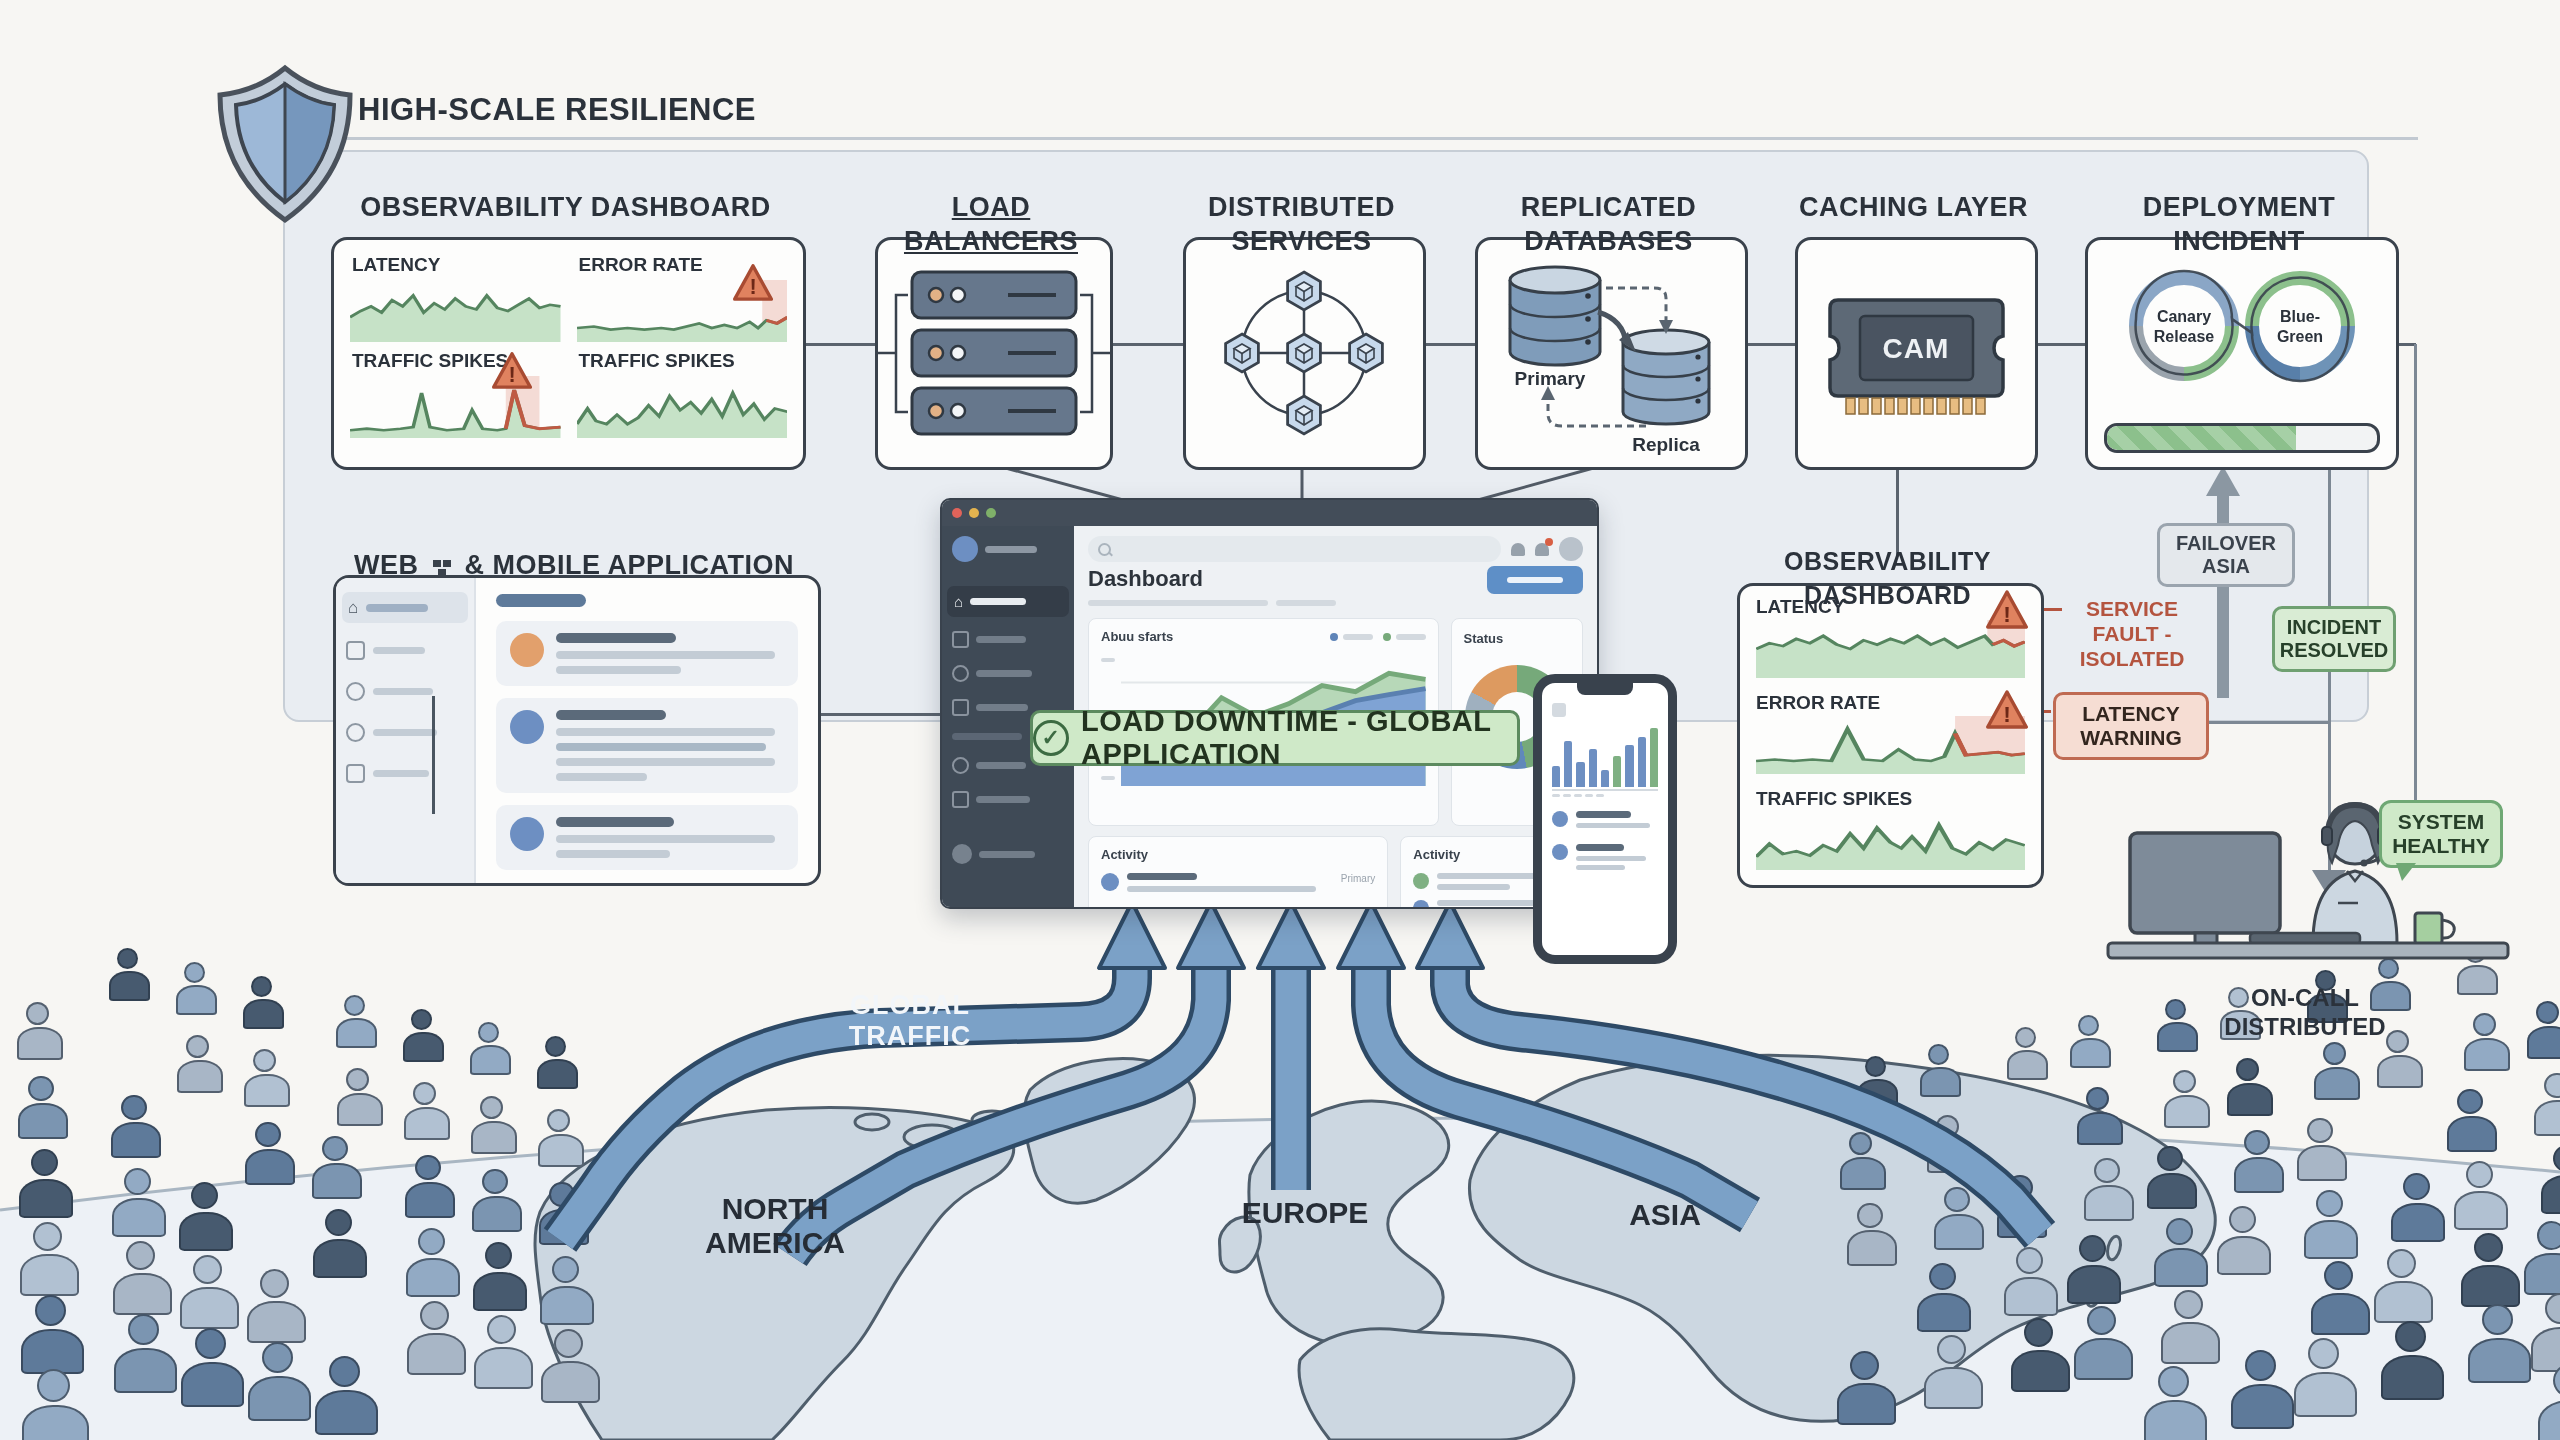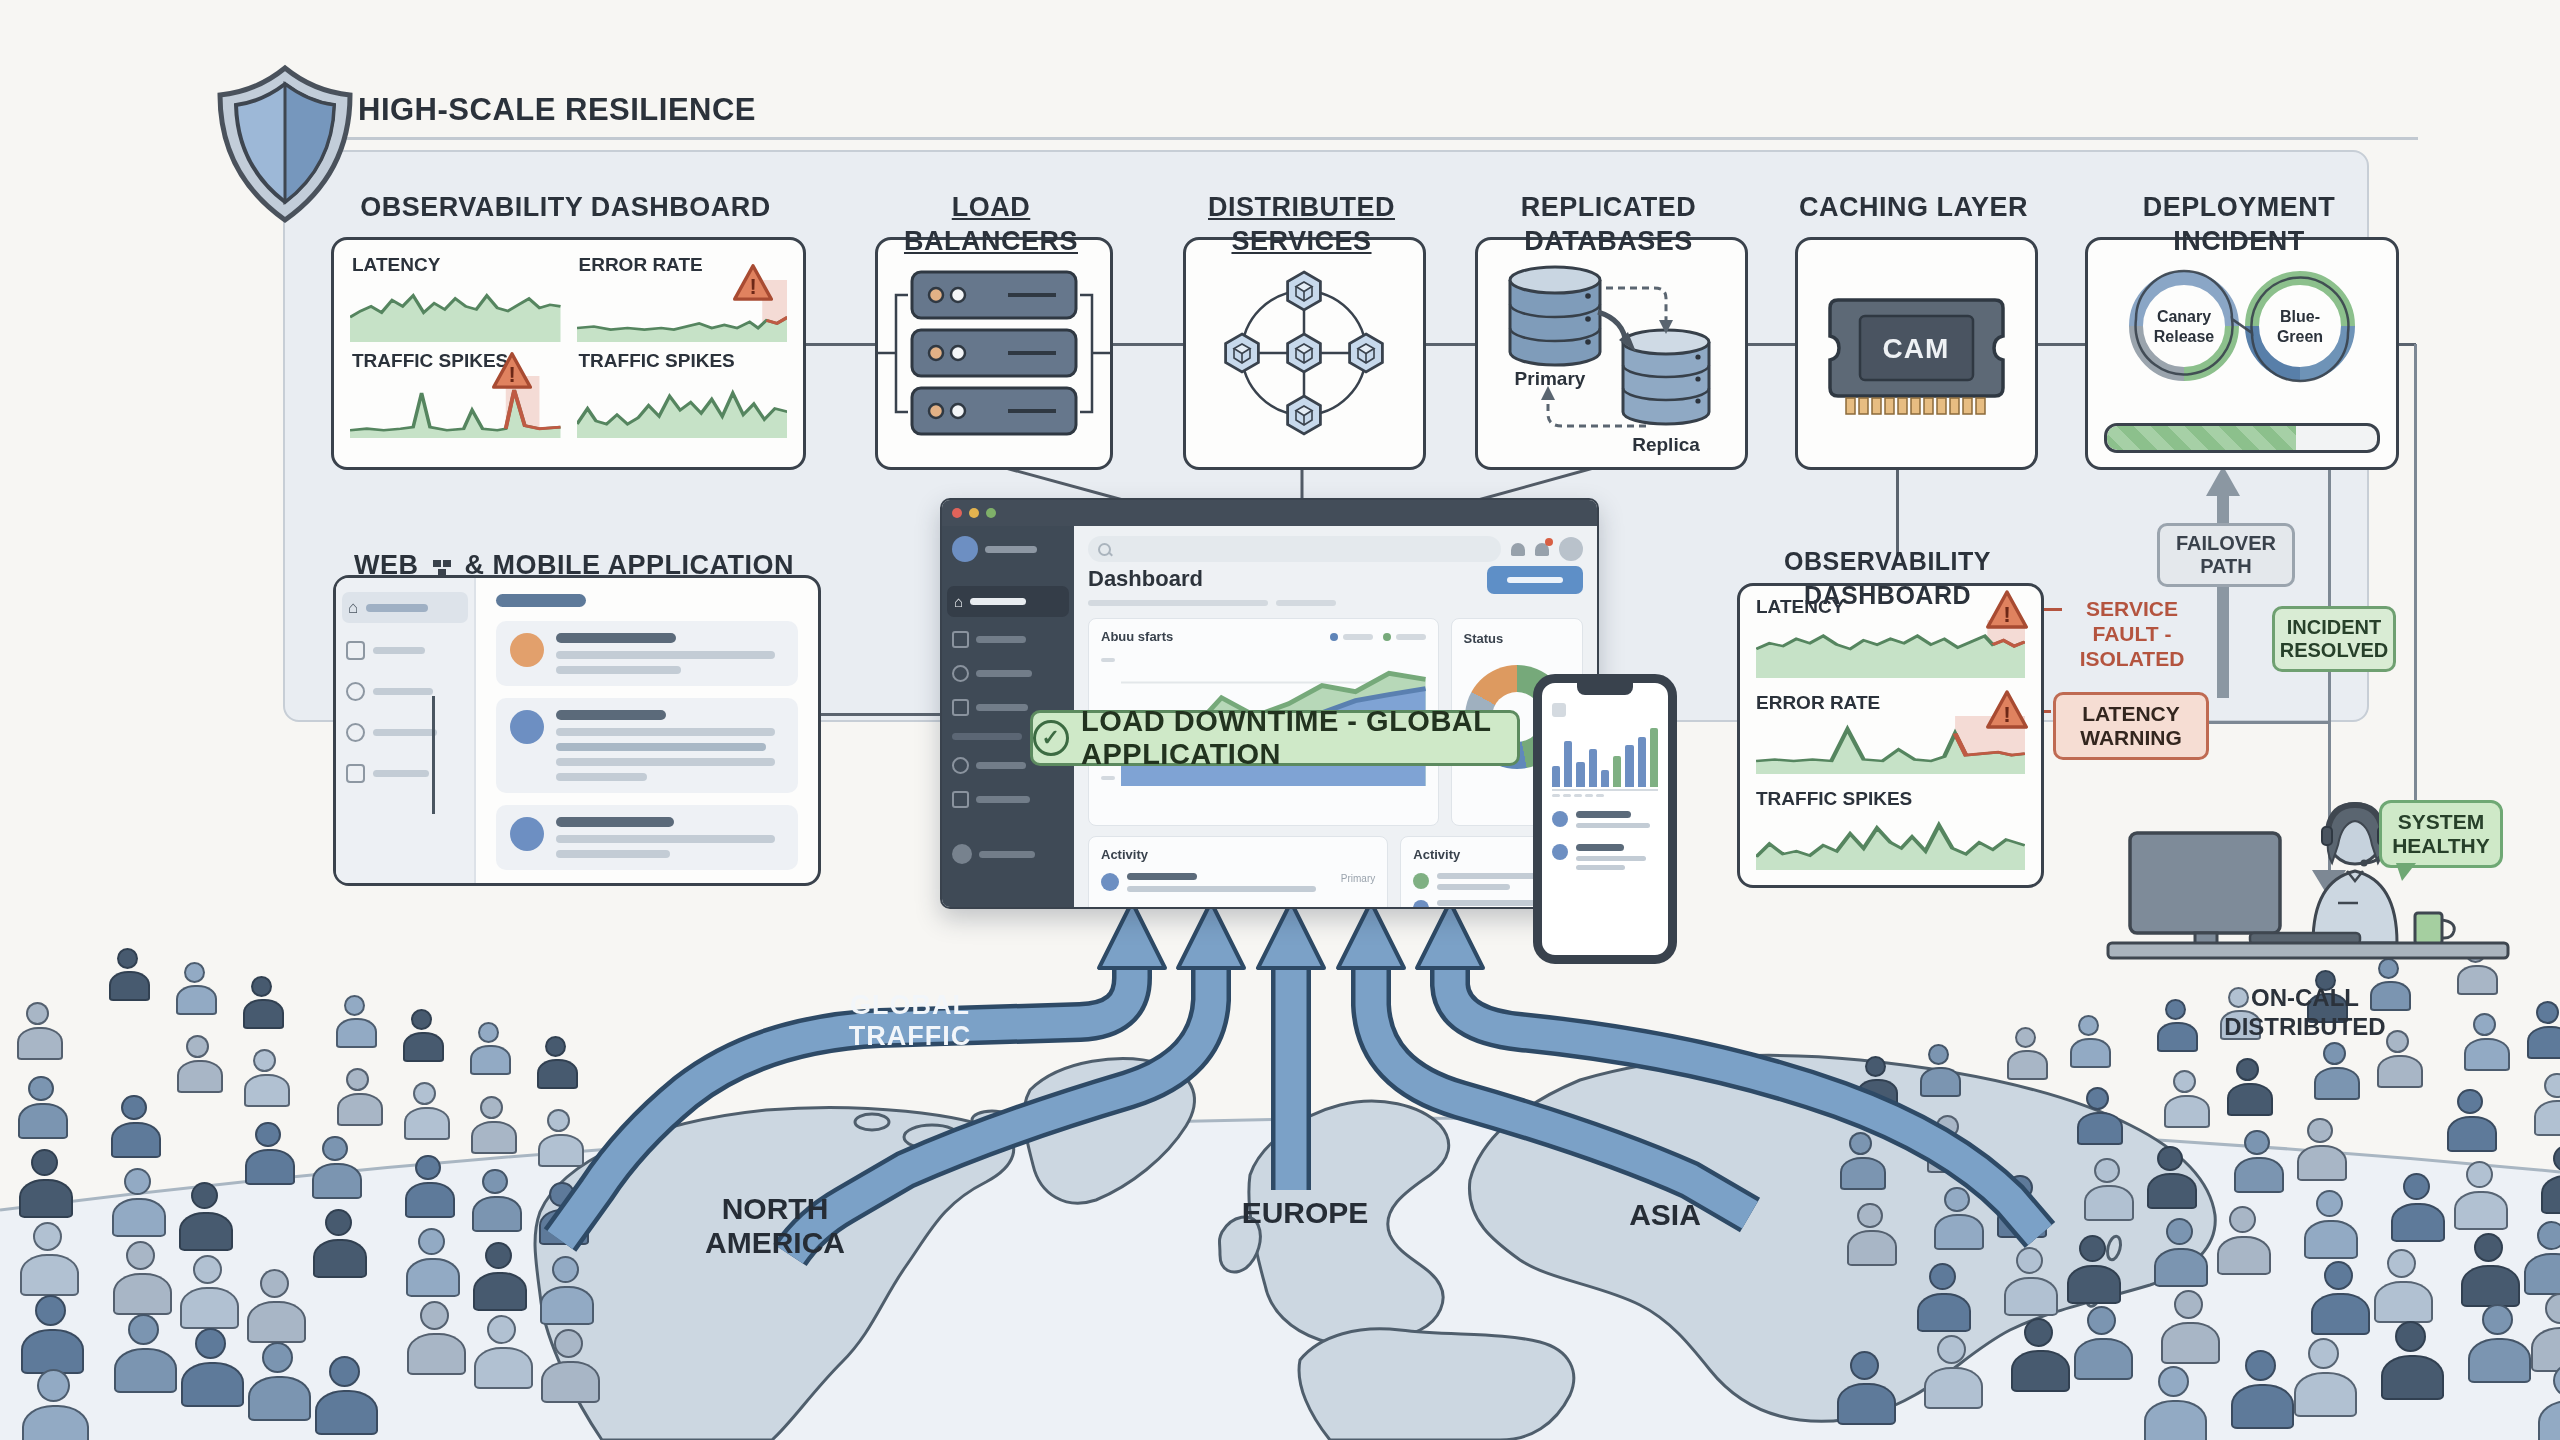--- a/index.html
+++ b/index.html
@@ -547,21 +547,21 @@
   <svg class="abs" style="left:900px;top:455px;z-index:4;" width="800" height="55">
     <g stroke="#525b66" stroke-width="3">
       <line x1="91" y1="9" x2="223" y2="45"></line>
       <line x1="402" y1="9" x2="402" y2="45"></line>
       <line x1="708" y1="9" x2="578" y2="45"></line>
     </g>
   </svg>
 
   <div class="sec-label" style="left:331px;top:190px;width:469px;">OBSERVABILITY DASHBOARD</div>
   <div class="sec-label" style="left:875px;top:190px;width:232px;text-decoration:underline;">LOAD BALANCERS</div>
-  <div class="sec-label" style="left:1183px;top:190px;width:237px;text-decoration:underline;">DISTRIBUTED SERVICES</div>
+  <div class="sec-label" style="left:1183px;top:190px;width:237px;">DISTRIBUTED SERVICES</div>
   <div class="sec-label" style="left:1455px;top:190px;width:307px;">REPLICATED DATABASES</div>
   <div class="sec-label" style="left:1795px;top:190px;width:237px;">CACHING LAYER</div>
   <div class="sec-label" style="left:2085px;top:190px;width:308px;">DEPLOYMENT INCIDENT</div>
 
   <div class="node-box" style="left:331px;top:237px;width:469px;height:227px;">
     <div class="obs-grid">
       <div class="mini">
           <div class="mini-label">LATENCY</div>
         <svg class="spark" viewBox="0 0 100 40" preserveAspectRatio="none">
             <polygon points="0,40 0,24 5,20 10,17 15,21 20,13 25,17 30,10 35,21 40,15 45,19 50,12 55,17 60,19 65,10 70,18 75,20 80,16 85,12 90,18 95,16 100,17 100,40" fill="#c6e2c7"></polygon>
@@ -1015,21 +1015,21 @@
   <div id="co-service" class="callout pre" style="left:2062px;top:596px;">SERVICE
 FAULT -
 ISOLATED</div>
   <div id="co-latency" class="callout co-box pre">LATENCY
 WARNING</div>
   <div class="hline" style="left:2203px;top:721px;width:127px;background:#7d8894;"></div>
 
   <div class="fat-shaft" style="left:2217px;top:494px;height:204px;"></div>
   <div class="arrow-up-head" style="left:2206px;top:466px;"></div>
   <div id="co-failover" class="callout co-box pre">FAILOVER
-PATH</div>
+ASIA</div>
 
   <div class="vline" style="left:2328px;top:468px;height:404px;background:#7d8894;"></div>
   <div class="arrow-dn-head" style="left:2312px;top:870px;"></div>
   <div id="co-incident" class="callout co-box pre">INCIDENT
 RESOLVED</div>
 
   <div id="co-healthy" class="callout co-box pre">SYSTEM
 HEALTHY</div>
 
   <svg class="abs" style="left:2100px;top:775px;z-index:5;" width="420" height="200" viewBox="0 0 420 200">

